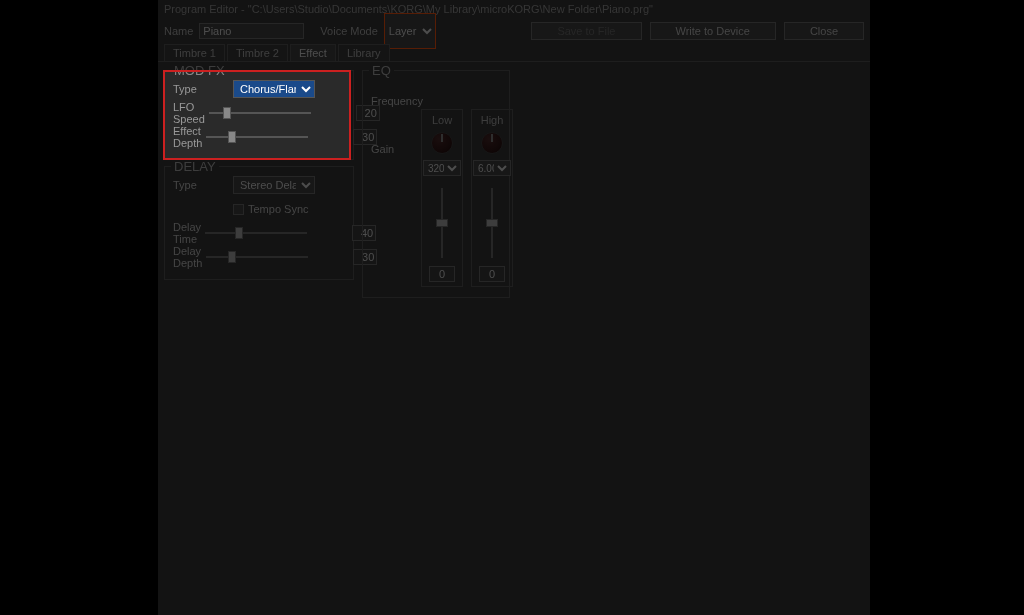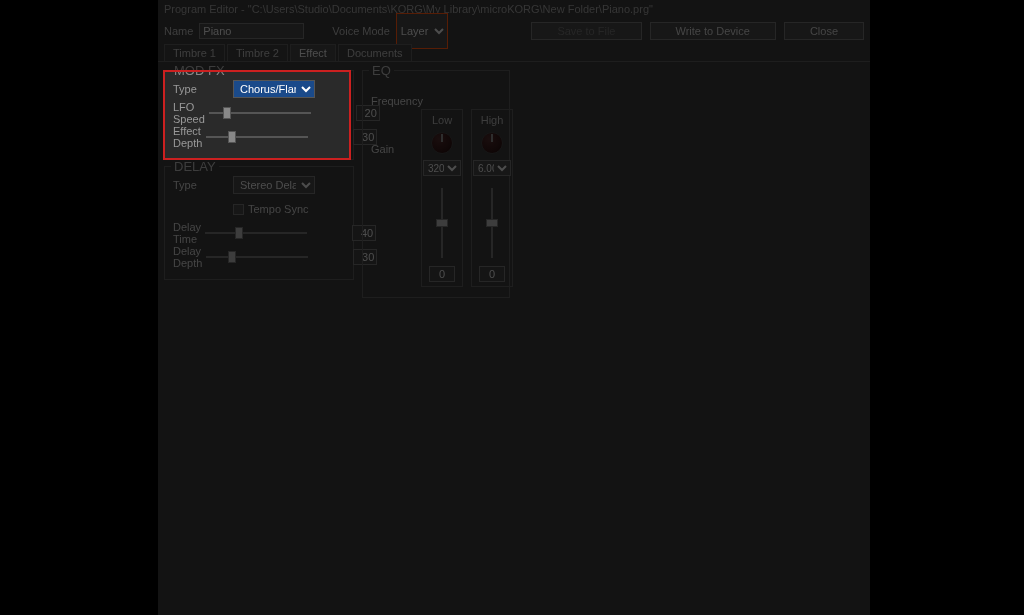--- a/index.html
+++ b/index.html
@@ -2,21 +2,21 @@
 <html><head>
 <meta charset="utf-8">
 <style>
 * { box-sizing: border-box; margin: 0; padding: 0; font-family: Tahoma, Arial, sans-serif; font-size: 11px; }
 body { background: #000; width: 1024px; height: 615px; position: relative; overflow: hidden; color: #888; }
 .app { position: absolute; left: 158px; top: 0; width: 712px; height: 615px; background: #2a2a2a; }
 .titlebar { height: 20px; background: #2a2a2a; color: #777; padding: 3px 6px; font-size: 11px; overflow: hidden; white-space: nowrap; }
 .toolbar { height: 22px; padding: 2px 6px; display: flex; align-items: center; gap: 4px; }
 .toolbar .lbl { color: #888; margin-right: 2px; }
 .toolbar input[type=text] { width: 105px; height: 16px; background: #333; border: 1px solid #555; color: #aaa; padding: 0 3px; }
-.toolbar .vm-lbl { margin-left: 24px; }
+.toolbar .vm-lbl { margin-left: 12px; }
 .toolbar select { width: 52px; height: 36px; background: #333; border: 1px solid #c2410c; color: #aaa; }
 .toolbar .spacer { flex: 1; }
 .toolbar button { height: 18px; background: #333; border: 1px solid #555; color: #999; padding: 0 25px; cursor: pointer; margin-left: 4px; }
 .toolbar button:disabled { color: #555; }
 .tabs { height: 20px; padding: 0 6px; display: flex; align-items: flex-end; gap: 2px; border-bottom: 1px solid #444; }
 .tab { padding: 2px 8px; color: #888; border: 1px solid #444; border-bottom: none; background: #2e2e2e; cursor: pointer; }
 .tab.active { background: #333; color: #aaa; }
 .content { padding: 8px 6px; display: flex; gap: 8px; align-items: flex-start; }
 .col { display: flex; flex-direction: column; gap: 6px; }
 .group { border: 1px solid #444; padding: 6px 8px 10px 8px; position: relative; }
@@ -61,21 +61,21 @@
     <span class="spacer"></span>
     <button disabled="">Save to File</button>
     <button>Write to Device</button>
     <button>Close</button>
   </div>
 
   <div class="tabs">
     <div class="tab">Timbre 1</div>
     <div class="tab">Timbre 2</div>
     <div class="tab active">Effect</div>
-    <div class="tab">Documents</div>
+    <div class="tab">Library</div>
   </div>
 
   <div class="content">
 
     <div class="col" style="width:190px">
 
       <div class="group">
         <span class="legend">MOD FX</span>
         <div class="row">
           <span class="param-lbl">Type</span>

